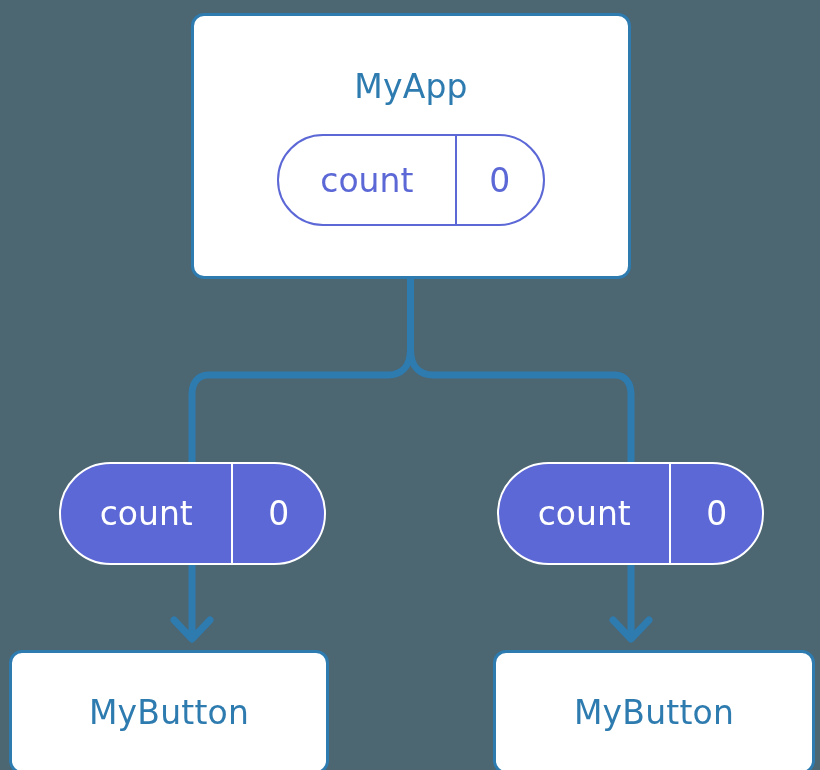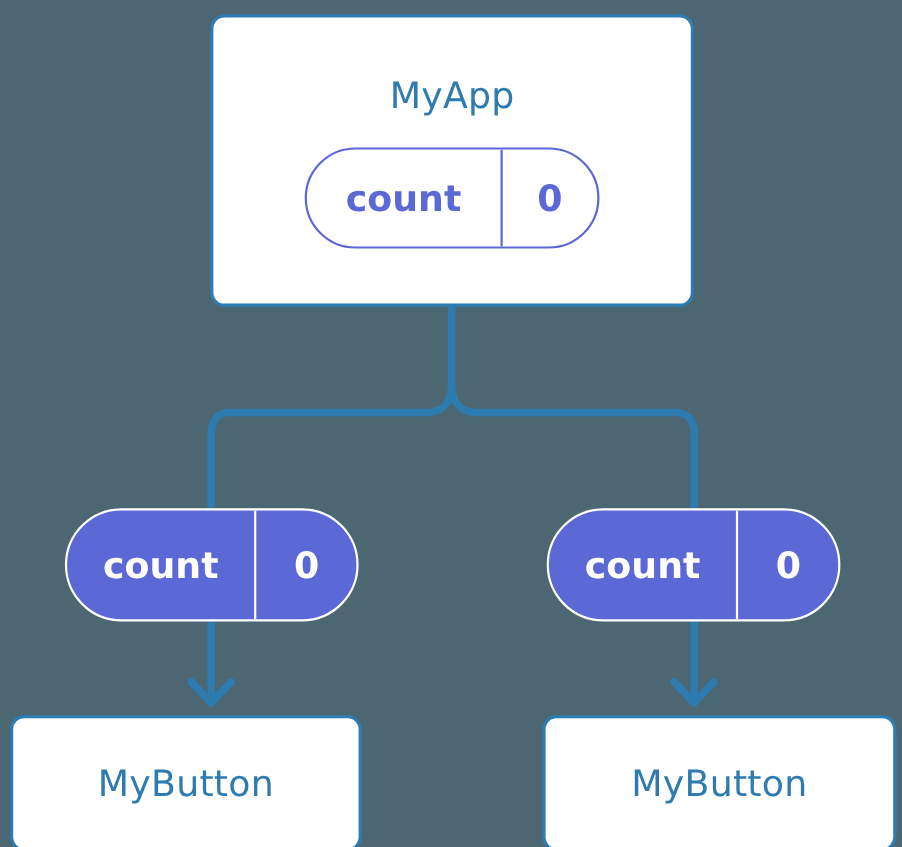--- a/index.html
+++ b/index.html
@@ -73,21 +73,21 @@
     box-sizing: border-box;
     border-radius: 999px;
     overflow: hidden;
   }
   .pill .pill-key,
   .pill .pill-val {
     display: flex;
     align-items: center;
     justify-content: center;
     font-size: 33px;
-    font-weight: 700;
+    font-weight: 400;
     box-sizing: border-box;
     white-space: nowrap;
   }
 
   
   .pill.outline {
     border: 2px solid #5c68d6;
     background: #ffffff;
   }
   .pill.outline .pill-key,

